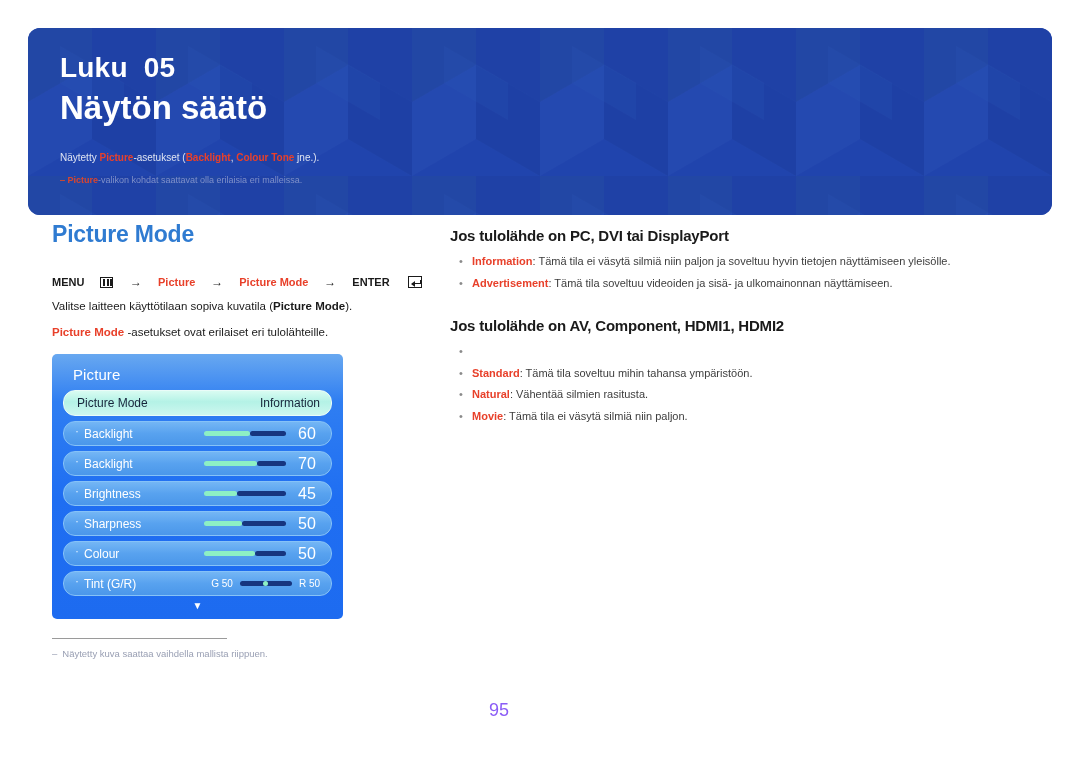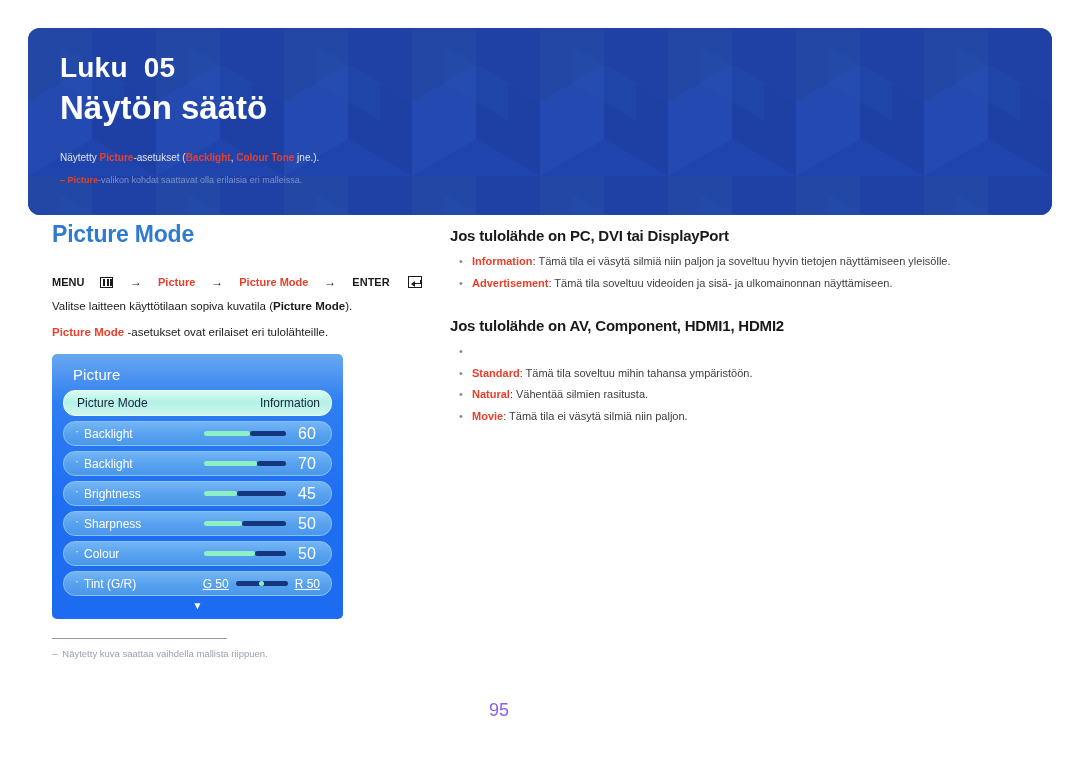--- a/index.html
+++ b/index.html
@@ -185,21 +185,21 @@
     margin-left: auto;
     display: flex; align-items: center; gap: 0;
   }
   .bar {
     height: 5px; border-radius: 3px;
     display: inline-block;
   }
   .bar-fill { background: #8df0c4; }
   .bar-rest { background: #16357f; }
   .osd-num { width: 26px; text-align: center; font-size: 16px; color: #ffffff; margin-left: 8px; }
-  .tint-wrap { margin-left: auto; display: flex; align-items: center; gap: 7px; font-size: 12px; color: #fff; text-decoration: underline; }
+  .tint-wrap { margin-left: auto; display: flex; align-items: center; gap: 7px; font-size: 10px; color: #fff; }
   .tint-bar { position: relative; width: 52px; height: 5px; border-radius: 3px; background: #16357f; }
   .tint-knob { position: absolute; left: 23px; top: 0px; width: 5px; height: 5px; border-radius: 50%; background: #8df0c4; }
   .osd-arrow-down {
     text-align: center; color: #ffffff; font-size: 10px;
     margin-top: 1px; line-height: 1;
   }
 
   
   .footnote { position: absolute; left: 0px; top: 417px; width: 340px; }
   .footnote-rule { width: 175px; height: 1px; background: #9a9a9a; }

